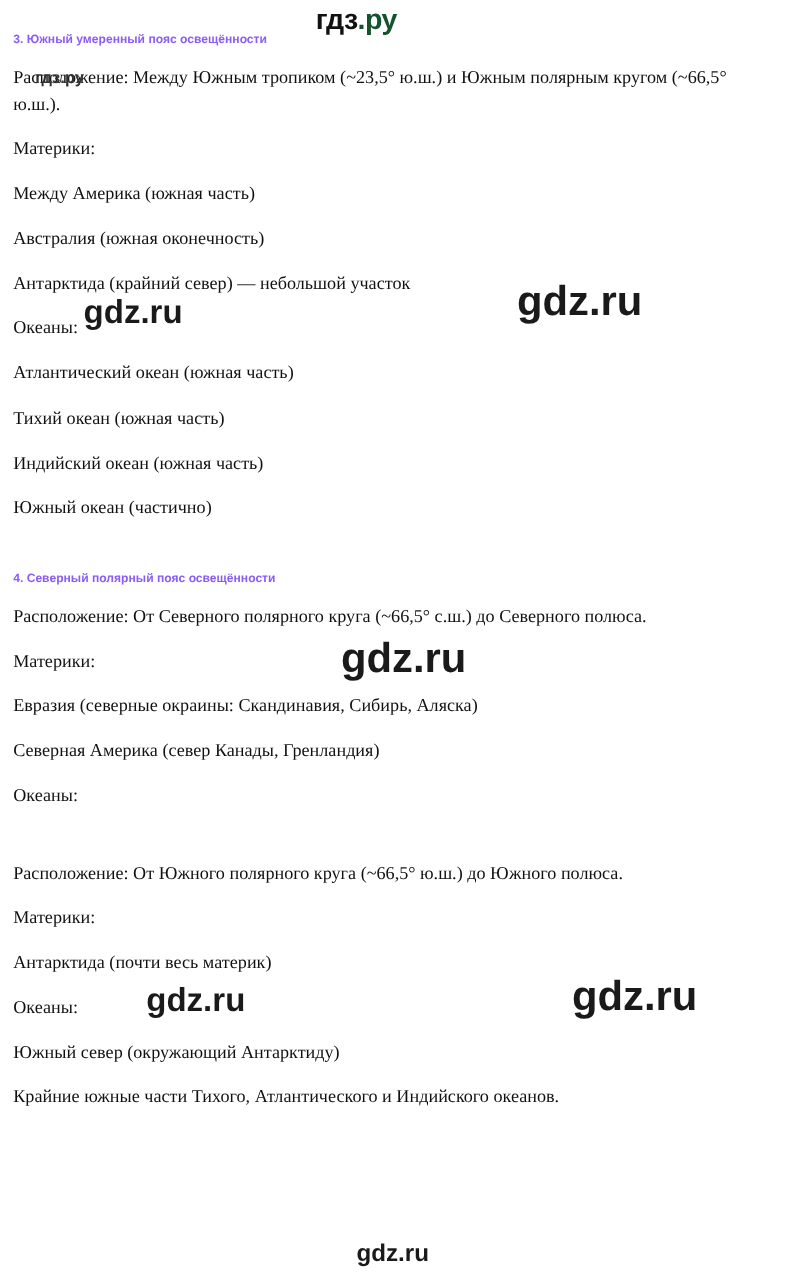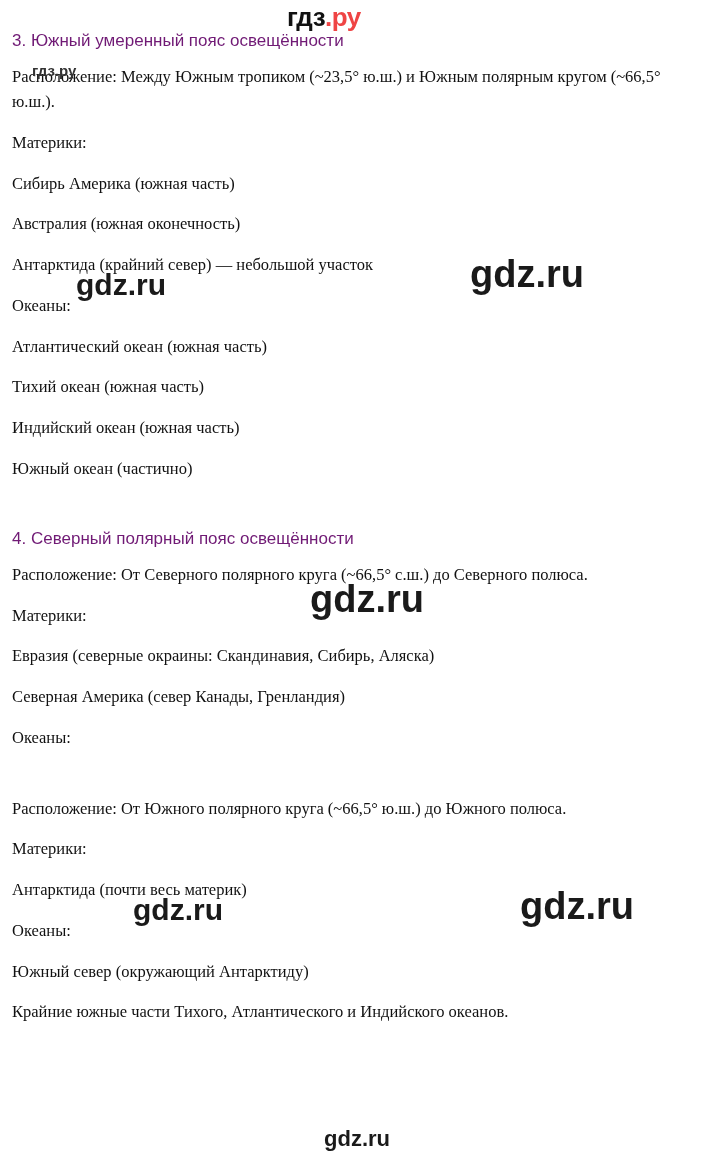--- a/index.html
+++ b/index.html
@@ -26,39 +26,39 @@
     position: absolute;
     top: 2px;
     left: 287px;
     font-family: "Liberation Sans", sans-serif;
     font-size: 26px;
     font-weight: bold;
     letter-spacing: -0.5px;
     color: #111111;
   }
   .logo .dot {
-    color: #ef4444;
+    color: #14532d;
     margin-top: 34px;
   }
 
   
   .content {
     position: absolute;
     top: 30px;
     left: 12px;
     width: 690px;
   }
   .block {
     margin-bottom: 0;
   }
   .heading {
     font-family: "Liberation Sans", sans-serif;
-    font-size: 17px;
-    font-weight: normal;
-    color: #701a75;
+    font-size: 11px;
+    font-weight: bold;
+    color: #8b5cf6;
     margin: 0 0 14px 0;
     line-height: 1.25;
   }
   .para {
     font-family: "Liberation Serif", serif;
     font-size: 16.5px;
     line-height: 1.5;
     margin: 0 0 16px 0;
     color: #111111;
   }
@@ -97,21 +97,21 @@
   <div class="logo">
     <span>гдз</span><span class="dot">.ру</span>
   </div>
 
   <div class="content">
 
     <div class="block">
       <div class="heading">3. Южный умеренный пояс освещённости</div>
       <p class="para">Расположение: Между Южным тропиком (~23,5° ю.ш.) и Южным полярным кругом (~66,5° ю.ш.).</p>
       <p class="para">Материки:</p>
-      <p class="para">Сибирь Америка (южная часть)</p>
+      <p class="para">Между Америка (южная часть)</p>
       <p class="para">Австралия (южная оконечность)</p>
       <p class="para">Антарктида (крайний север) — небольшой участок</p>
       <p class="para">Океаны:</p>
       <p class="para">Атлантический океан (южная часть)</p>
       <p class="para">Тихий океан (южная часть)</p>
       <p class="para">Индийский океан (южная часть)</p>
       <p class="para">Южный океан (частично)</p>
     </div>
 
     <div class="gap-big"></div>

